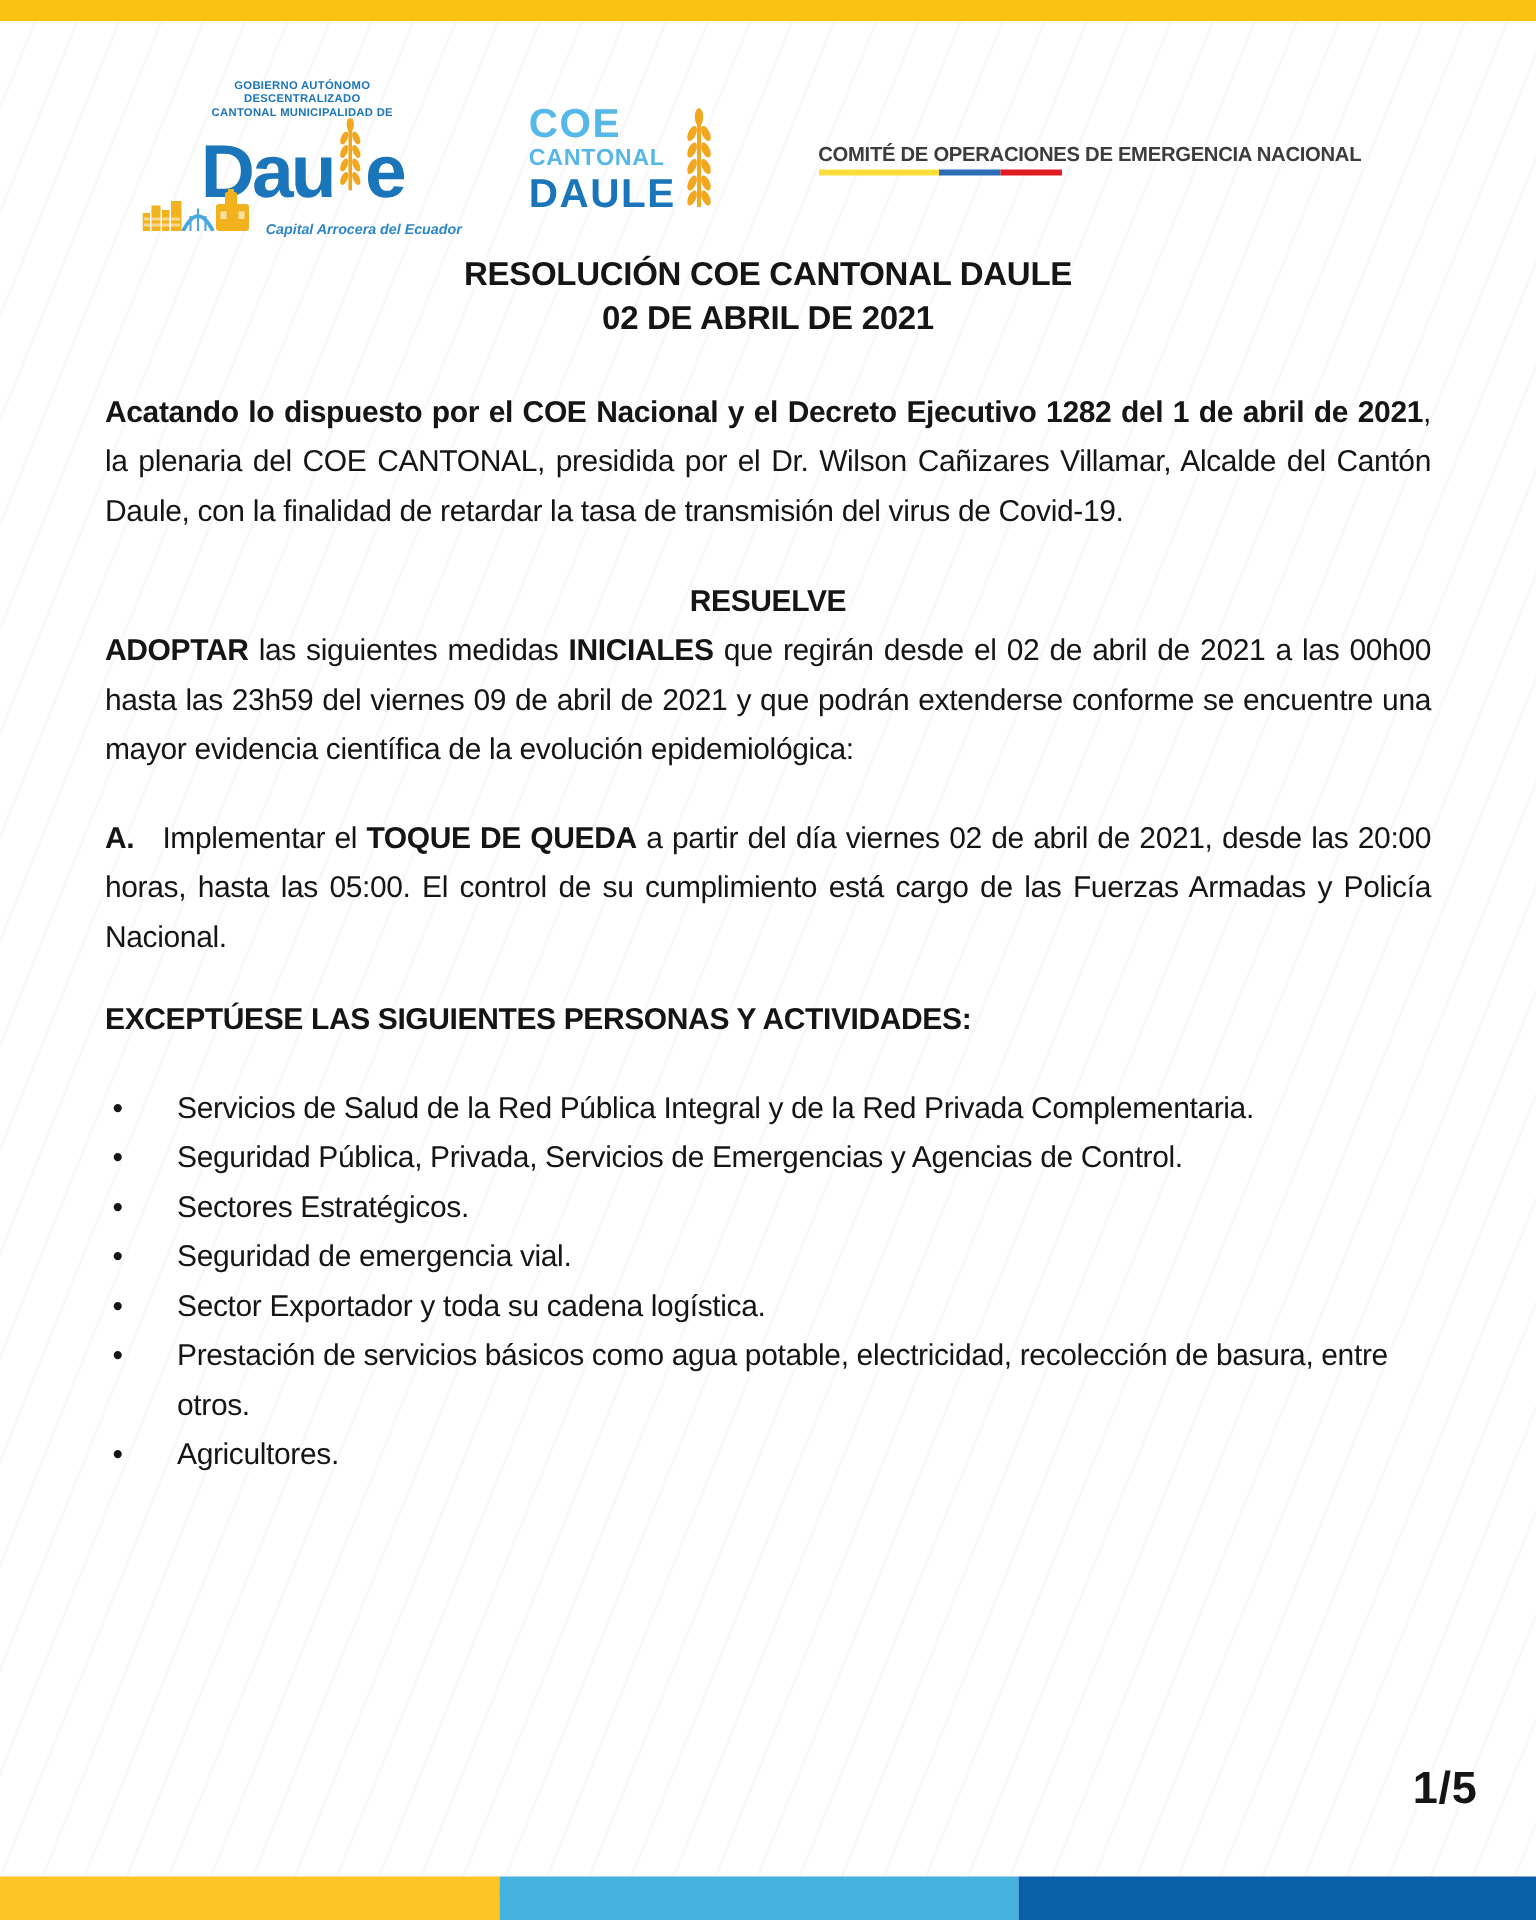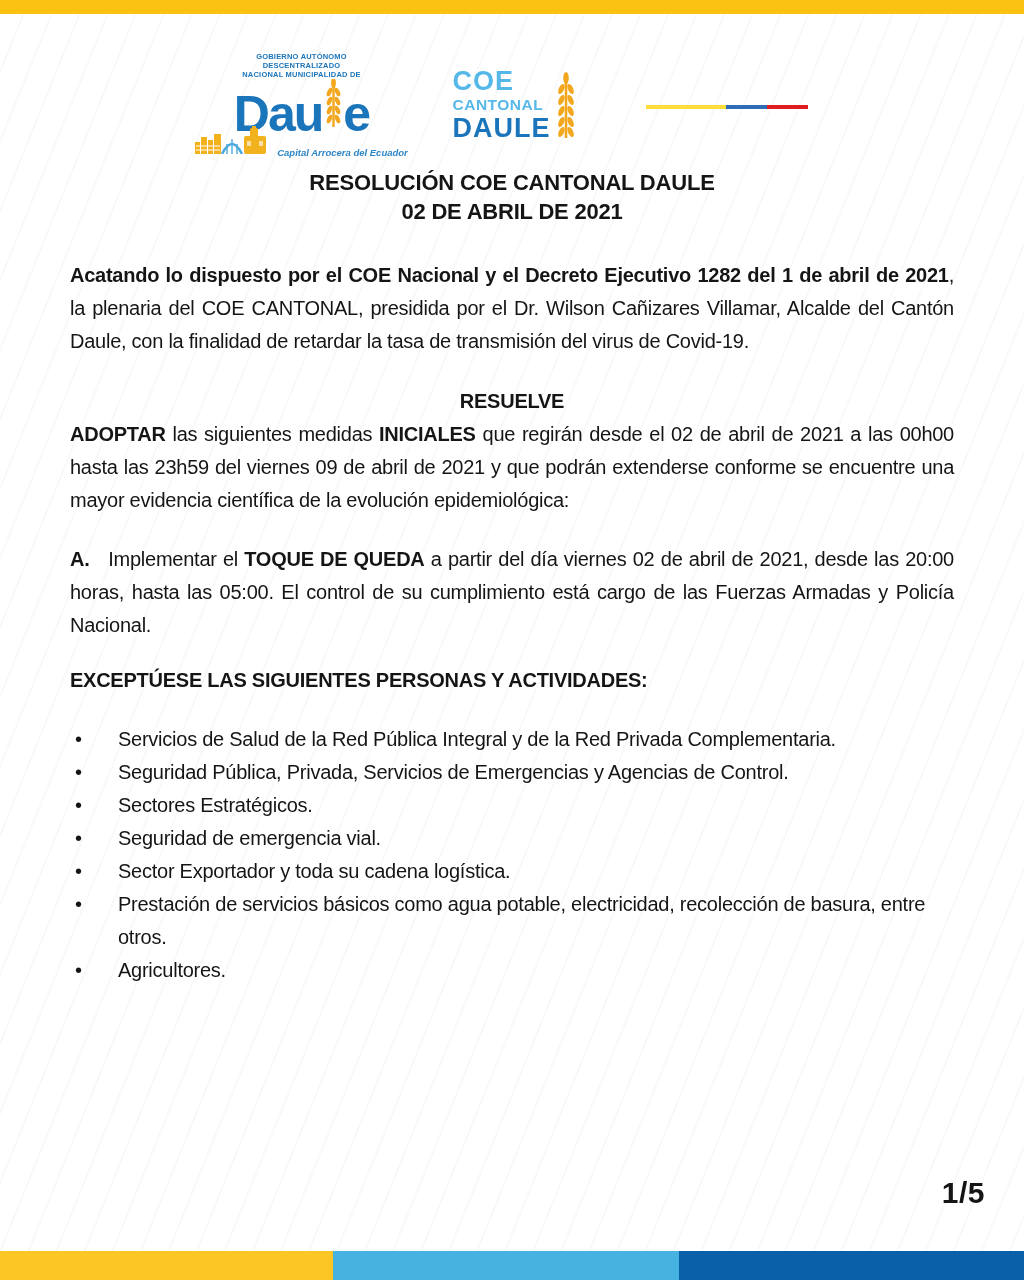--- a/index.html
+++ b/index.html
@@ -153,21 +153,21 @@
 
 <div class="page">
   <div class="texture"></div>
   <div class="top-bar"></div>
 
   <div class="header">
 
     <div class="daule-logo">
       <div class="daule-top">
         <div>GOBIERNO AUTÓNOMO DESCENTRALIZADO</div>
-        <div>NACIONAL MUNICIPALIDAD DE</div>
+        <div>CANTONAL MUNICIPALIDAD DE</div>
       </div>
       <div class="daule-word">
         <span>Dau</span>
         <span class="wheat-slot">
           <svg width="17" height="48" viewBox="0 0 17 48">
             <line x1="8.5" y1="4" x2="8.5" y2="48" stroke="#F2A71E" stroke-width="2.4"></line>
             <ellipse cx="8.5" cy="4" rx="2.4" ry="5" fill="#F2A71E"></ellipse>
             <ellipse cx="4.5" cy="13" rx="2.2" ry="4.6" fill="#F2A71E" transform="rotate(24 4.5 13)"></ellipse>
             <ellipse cx="12.5" cy="13" rx="2.2" ry="4.6" fill="#F2A71E" transform="rotate(-24 12.5 13)"></ellipse>
             <ellipse cx="4.5" cy="22" rx="2.2" ry="4.6" fill="#F2A71E" transform="rotate(24 4.5 22)"></ellipse>
@@ -222,20 +222,21 @@
           <ellipse cx="14.6" cy="39" rx="2.6" ry="5.4" fill="#F2A71E" transform="rotate(-24 14.6 39)"></ellipse>
           <ellipse cx="5.4" cy="50" rx="2.6" ry="5.4" fill="#F2A71E" transform="rotate(24 5.4 50)"></ellipse>
           <ellipse cx="14.6" cy="50" rx="2.6" ry="5.4" fill="#F2A71E" transform="rotate(-24 14.6 50)"></ellipse>
           <ellipse cx="5.4" cy="60" rx="2.6" ry="5.4" fill="#F2A71E" transform="rotate(24 5.4 60)"></ellipse>
           <ellipse cx="14.6" cy="60" rx="2.6" ry="5.4" fill="#F2A71E" transform="rotate(-24 14.6 60)"></ellipse>
         </svg>
       </span>
     </div>
 
     <div class="comite">
+      <div class="comite-text">COMITÉ DE OPERACIONES DE EMERGENCIA NACIONAL</div>
       <div class="flag-bar">
         <span class="flag-yellow"></span>
         <span class="flag-blue"></span>
         <span class="flag-red"></span>
       </div>
     </div>
   </div>
 
   <div class="doc-title">
     <div>RESOLUCIÓN COE CANTONAL DAULE</div>

